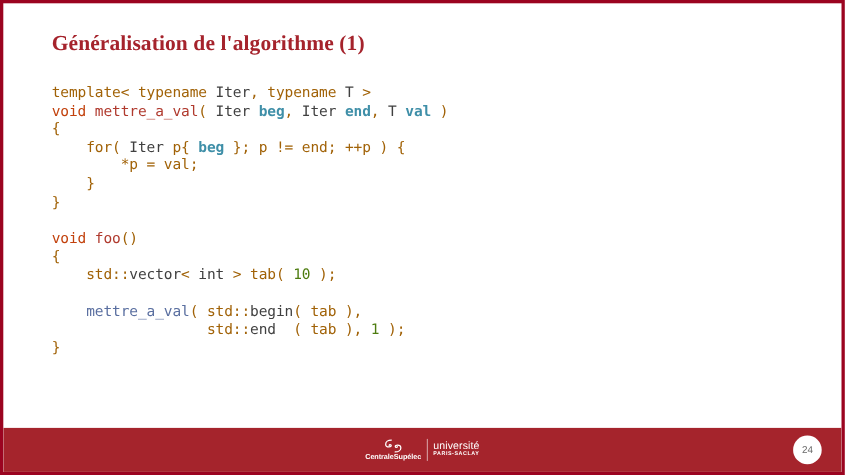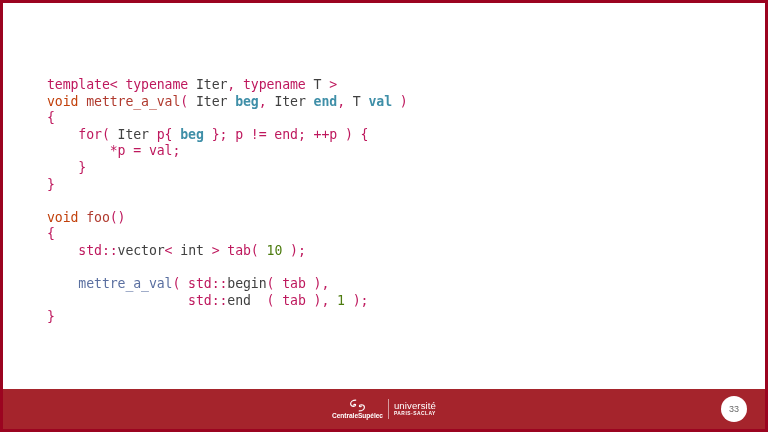--- a/index.html
+++ b/index.html
@@ -45,21 +45,21 @@
     font-family: "DejaVu Sans Mono", "Liberation Mono", monospace;
     font-size: 13.2px;
     line-height: 16.6px;
     color: #3c3c3c;
     white-space: pre;
     letter-spacing: -0.1px;
   }
   .code .ln { display: block; min-height: 16.6px; }
 
   
-  .c-plain  { color: #be185d; text-align: right; }
+  .c-plain  { color: #a16207; text-align: right; }
   .c-kw     { color: #c2410c; }      
   .c-fn     { color: #b03a2e; }      
   .c-fncall { color: #5a6fa0; }      
   .c-type   { color: #404040; }      
   .c-var    { color: #3f8fa8; font-weight: bold; }      
   .c-num    { color: #4d7c0f; }      
 
   
   .footer {
     position: absolute;
@@ -144,20 +144,21 @@
     font-family: "Liberation Sans", sans-serif;
     font-size: 9px;
     color: #6a6a6a;
   }
 </style>
 </head>
 <body>
 
 <div class="slide">
 
+  <div class="title">Généralisation de l'algorithme (1)</div>
 
   <div class="code" id="code-block"><span class="ln"><span class="c-plain">template&lt; typename </span><span class="c-type">Iter</span><span class="c-plain">, typename </span><span class="c-type">T</span><span class="c-plain"> &gt;</span></span><span class="ln"><span class="c-kw">void </span><span class="c-fn">mettre_a_val</span><span class="c-plain">( </span><span class="c-type">Iter</span><span class="c-plain"> </span><span class="c-var">beg</span><span class="c-plain">, </span><span class="c-type">Iter</span><span class="c-plain"> </span><span class="c-var">end</span><span class="c-plain">, </span><span class="c-type">T</span><span class="c-plain"> </span><span class="c-var">val</span><span class="c-plain"> )</span></span><span class="ln"><span class="c-plain">{</span></span><span class="ln"><span class="c-plain">    for( </span><span class="c-type">Iter</span><span class="c-plain"> p{ </span><span class="c-var">beg</span><span class="c-plain"> }; p != end; ++p ) {</span></span><span class="ln"><span class="c-plain">        *p = val;</span></span><span class="ln"><span class="c-plain">    }</span></span><span class="ln"><span class="c-plain">}</span></span><span class="ln"><span class="c-plain"></span>&nbsp;</span><span class="ln"><span class="c-kw">void </span><span class="c-fn">foo</span><span class="c-plain">()</span></span><span class="ln"><span class="c-plain">{</span></span><span class="ln"><span class="c-plain">    std::</span><span class="c-type">vector</span><span class="c-plain">&lt; </span><span class="c-type">int</span><span class="c-plain"> &gt; tab( </span><span class="c-num">10</span><span class="c-plain"> );</span></span><span class="ln"><span class="c-plain"></span>&nbsp;</span><span class="ln"><span class="c-plain">    </span><span class="c-fncall">mettre_a_val</span><span class="c-plain">( std::</span><span class="c-type">begin</span><span class="c-plain">( tab ),</span></span><span class="ln"><span class="c-plain">                  std::</span><span class="c-type">end</span><span class="c-plain">  ( tab ), </span><span class="c-num">1</span><span class="c-plain"> );</span></span><span class="ln"><span class="c-plain">}</span></span></div>
 
   <div class="footer">
 
     <div class="logo">
       <div class="logo-left">
         <svg class="logo-mark" viewBox="0 0 34 26" aria-hidden="true">
           <path d="M13.5 2.2 C7.5 2.2 3.2 5.6 3.2 9.5 C3.2 12.6 6.0 14.6 9.3 14.6 C11.6 14.6 13.3 13.6 13.3 12.2 C13.3 11.2 12.5 10.6 11.4 10.6 C10.3 10.6 9.6 11.2 9.6 11.9" fill="none" stroke="#ffffff" stroke-width="2.3" stroke-linecap="round"></path>
           <path d="M20.5 23.8 C26.5 23.8 30.8 20.4 30.8 16.5 C30.8 13.4 28.0 11.4 24.7 11.4 C22.4 11.4 20.7 12.4 20.7 13.8 C20.7 14.8 21.5 15.4 22.6 15.4 C23.7 15.4 24.4 14.8 24.4 14.1" fill="none" stroke="#ffffff" stroke-width="2.3" stroke-linecap="round"></path>
@@ -166,16 +167,16 @@
       </div>
 
       <div class="logo-divider"></div>
 
       <div class="logo-right">
         <span class="logo-univ">université</span>
         <span class="logo-paris">PARIS-SACLAY</span>
       </div>
     </div>
 
-    <div class="page-badge">33</div>
+    <div class="page-badge">24</div>
 
   </div>
 </div>
 
 </body></html>

